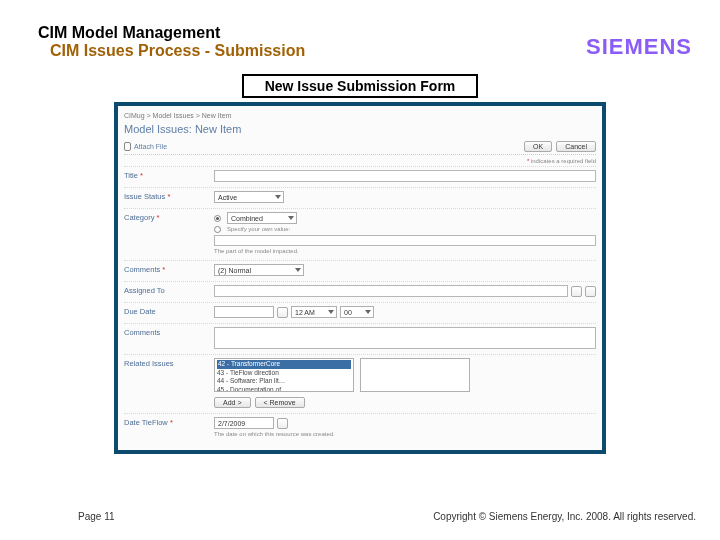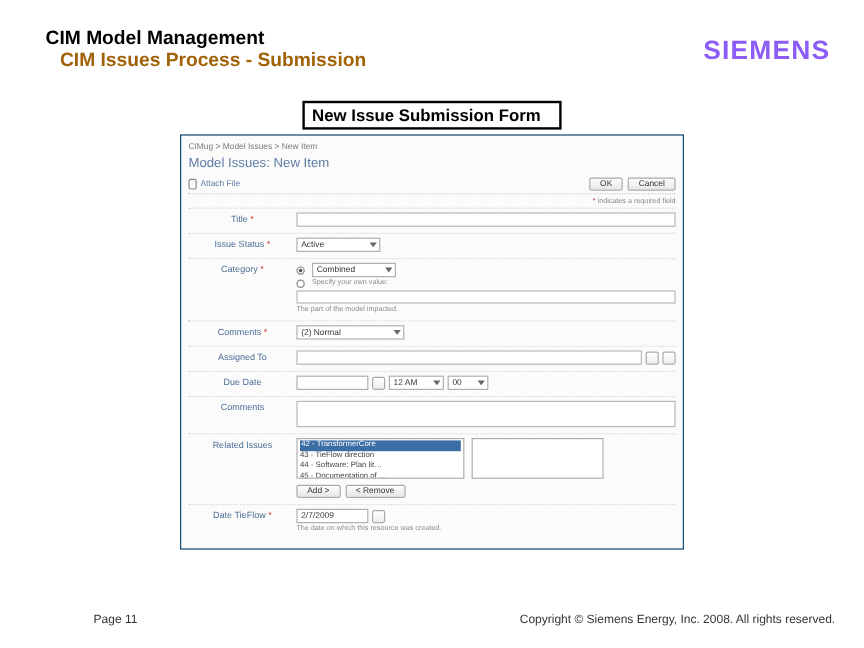--- a/index.html
+++ b/index.html
@@ -7,46 +7,47 @@
     width: 720px;
     height: 540px;
     background: #fff;
     font-family: Arial, Helvetica, sans-serif;
     position: relative;
     overflow: hidden;
   }
   .slide-header {
     display: flex;
     justify-content: space-between;
-    align-items: center;
+    align-items: flex-end;
     padding: 24px 28px 8px 38px;
   }
   .titles { }
   .title1 { font-size: 16px; font-weight: bold; color: #000; }
   .title2 { font-size: 16px; font-weight: bold; color: #a16207; margin-left: 12px; }
   .logo {
     font-size: 22px;
     font-weight: bold;
     letter-spacing: 1px;
     color: #8b5cf6;
     font-family: Arial, sans-serif;
   }
   .banner {
-    margin: 16px auto 4px auto;
-    width: 216px;
+    margin: 6px auto 4px auto;
+    width: 236px;
     border: 2px solid #000;
+    text-align: center;
     padding: 2px 6px;
     font-size: 14px;
     font-weight: bold;
   }
   
   .form-shot {
-    width: 420px;
+    width: 492px;
     margin: 0 auto;
-    border: 1px solid #0c4a6e;
+    border: 4px solid #0c4a6e;
     background: #fbfbfb;
     font-size: 8px;
     color: #555;
     padding: 4px 6px 6px 6px;
   }
   .bc { font-size: 7px; color: #7a7a7a; padding: 2px 0; }
   .form-title { font-size: 11px; color: #5e7da6; padding: 2px 0 4px 0; }
   .topbar {
     display: flex; justify-content: space-between; align-items: center;
     padding: 2px 0; border-bottom: 1px dotted #ccc; margin-bottom: 2px;
@@ -60,21 +61,21 @@
     font-size: 7px; padding: 1px 8px; border-radius: 2px;
     color: #333;
   }
   .req-note { font-size: 6px; color: #888; text-align: right; padding: 1px 0 2px 0; }
   .ast { color: #c33; }
   .row {
     display: flex; align-items: flex-start;
     border-top: 1px dotted #d9d9d9;
     padding: 3px 0 5px 0;
   }
-  .lab { width: 90px; font-size: 7.5px; color: #4d6d96; flex-shrink: 0; padding-top: 1px; text-align: center; }
+  .lab { width: 90px; font-size: 7.5px; color: #4d6d96; flex-shrink: 0; padding-top: 1px; }
   .ctl { flex: 1; display: flex; flex-direction: column; gap: 2px; }
   .txt {
     border: 1px solid #b7b7b7; background: #fff; height: 12px; width: 100%;
   }
   .ta {
     border: 1px solid #b7b7b7; background: #fff; height: 28px; width: 100%;
     position: relative;
   }
   .hint { font-size: 6px; color: #8a8a8a; line-height: 1.2; }
   .sel {

